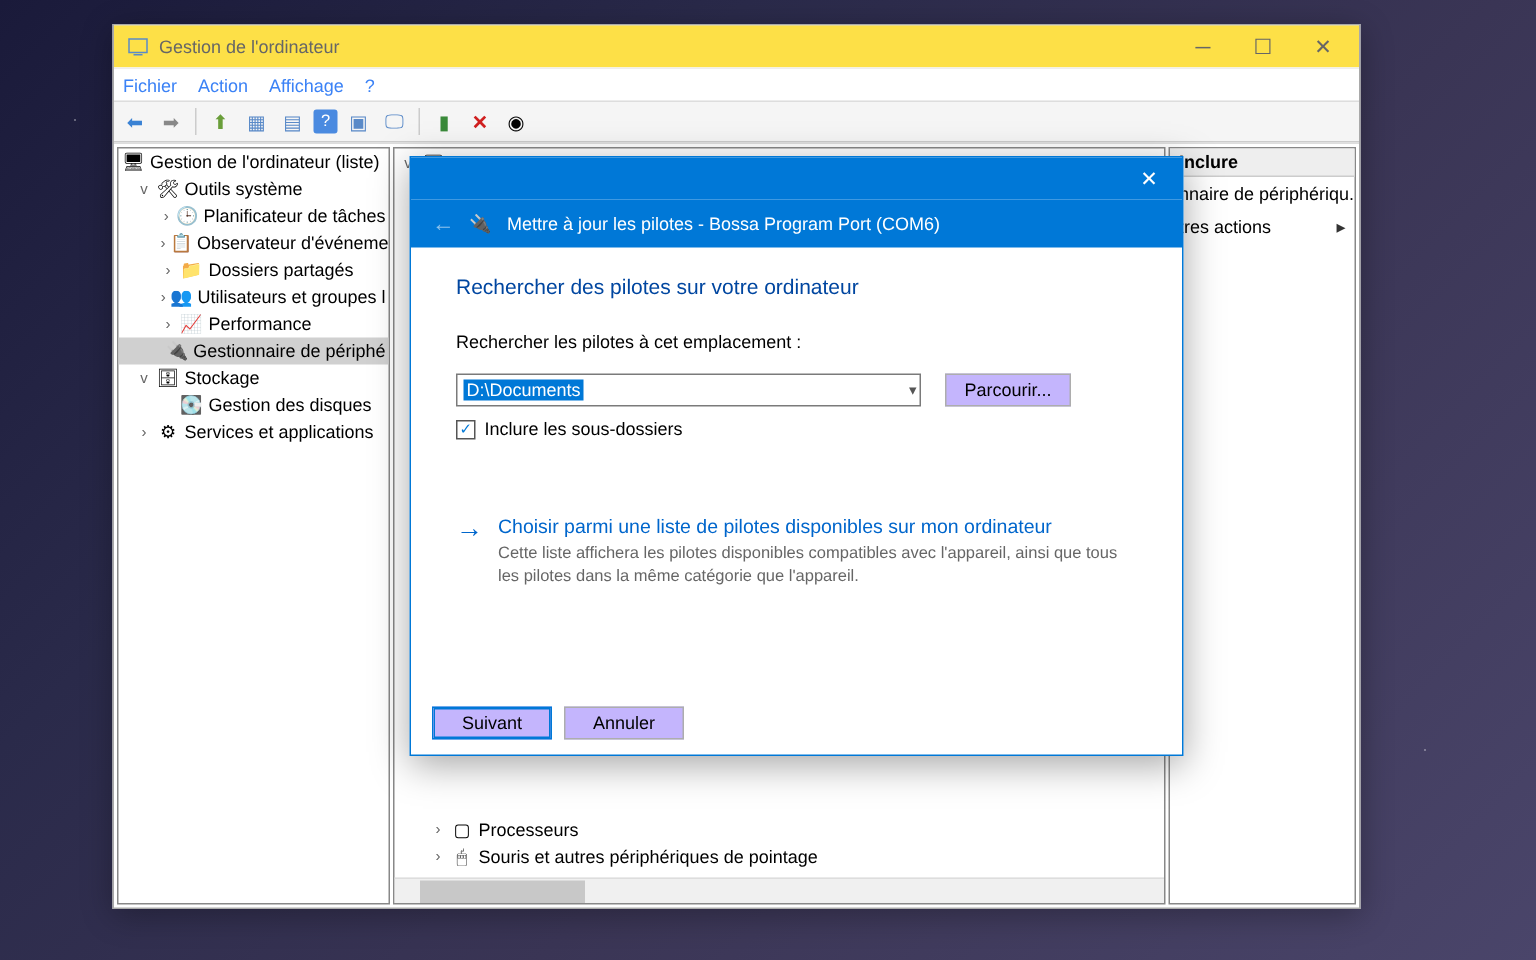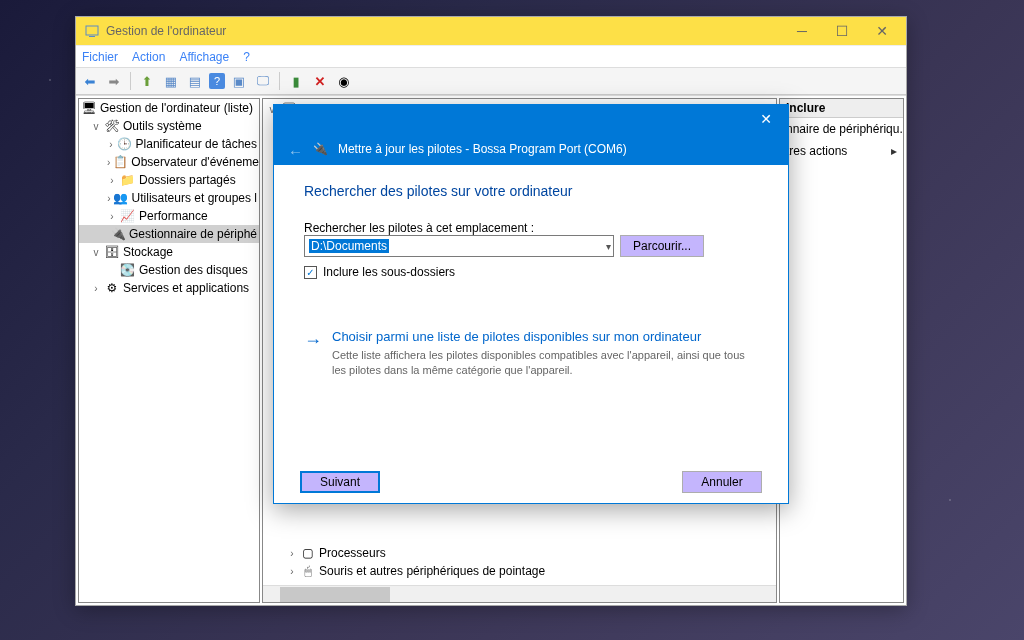--- a/index.html
+++ b/index.html
@@ -34,33 +34,33 @@
 .right-pane .item { padding: 4px 6px; display: flex; justify-content: space-between; align-items: center; white-space: nowrap; overflow: hidden; }
 .right-pane .item .arrow { color: #333; }
 
 .dialog { position: absolute; left: 273px; top: 104px; width: 516px; height: 400px; background: #fff; border: 1px solid #0078d7; box-shadow: 0 6px 24px rgba(0,0,0,.35); display: flex; flex-direction: column; }
 .dialog .dlg-title { height: 28px; background: #0078d7; display: flex; align-items: center; justify-content: flex-end; padding-right: 2px; }
 .dialog .dlg-close { width: 40px; height: 26px; color: #fff; display: flex; align-items: center; justify-content: center; font-size: 14px; }
 .dialog .dlg-sub { height: 32px; background: #0078d7; display: flex; align-items: center; padding: 0 14px; color: #fff; font-size: 12px; gap: 10px; }
 .dialog .dlg-sub .back { color: rgba(255,255,255,.55); font-size: 15px; }
 .dialog .dlg-body { flex: 1; padding: 18px 30px 12px 30px; font-size: 12px; display: flex; flex-direction: column; }
 .dialog .dlg-heading { color: #0046a0; font-size: 14px; margin-bottom: 22px; }
-.dialog .lbl { margin-bottom: 0; }
-.dialog .row { display: flex; gap: 6px; align-items: flex-start; margin-bottom: 8px; }
+.dialog .lbl { margin-bottom: 14px; }
+.dialog .row { display: flex; gap: 16px; align-items: flex-start; margin-bottom: 8px; }
 .dialog .combo { flex: 0 0 310px; height: 22px; border: 1px solid #7a7a7a; display: flex; align-items: center; padding: 0 4px; position: relative; }
 .dialog .combo .val { background: #0078d7; color: #fff; padding: 0 2px; }
 .dialog .combo .dd { position: absolute; right: 2px; color: #555; font-size: 10px; }
 .dialog .btn { height: 22px; padding: 0 12px; border: 1px solid #adadad; background: #c4b5fd; font-size: 12px; display: inline-flex; align-items: center; }
 .dialog .chk { display: flex; align-items: center; gap: 6px; margin-bottom: 30px; }
 .dialog .chk .box { width: 13px; height: 13px; border: 1px solid #555; display: flex; align-items: center; justify-content: center; font-size: 10px; color: #0078d7; }
 .dialog .option { display: flex; gap: 10px; margin-top: 20px; }
 .dialog .option .arrow { color: #0066cc; font-size: 18px; line-height: 1; }
 .dialog .option .ot { color: #0066cc; font-size: 13px; margin-bottom: 4px; }
 .dialog .option .od { color: #666; font-size: 11px; line-height: 1.4; }
-.dialog .dlg-buttons { padding: 10px 26px; display: flex; justify-content: space-between; gap: 8px; border-top: 0; }
+.dialog .dlg-buttons { padding: 10px 14px; display: flex; justify-content: flex-start; gap: 8px; border-top: 0; }
 .dialog .dlg-buttons .btn { width: 80px; justify-content: center; }
 .dialog .dlg-buttons .btn.primary { border-color: #0078d7; box-shadow: 0 0 0 1px #0078d7 inset; }
 
 svg { display: block; }
 </style>
 </head>
 <body>
 
 <div class="main-window">
   <div class="titlebar">

